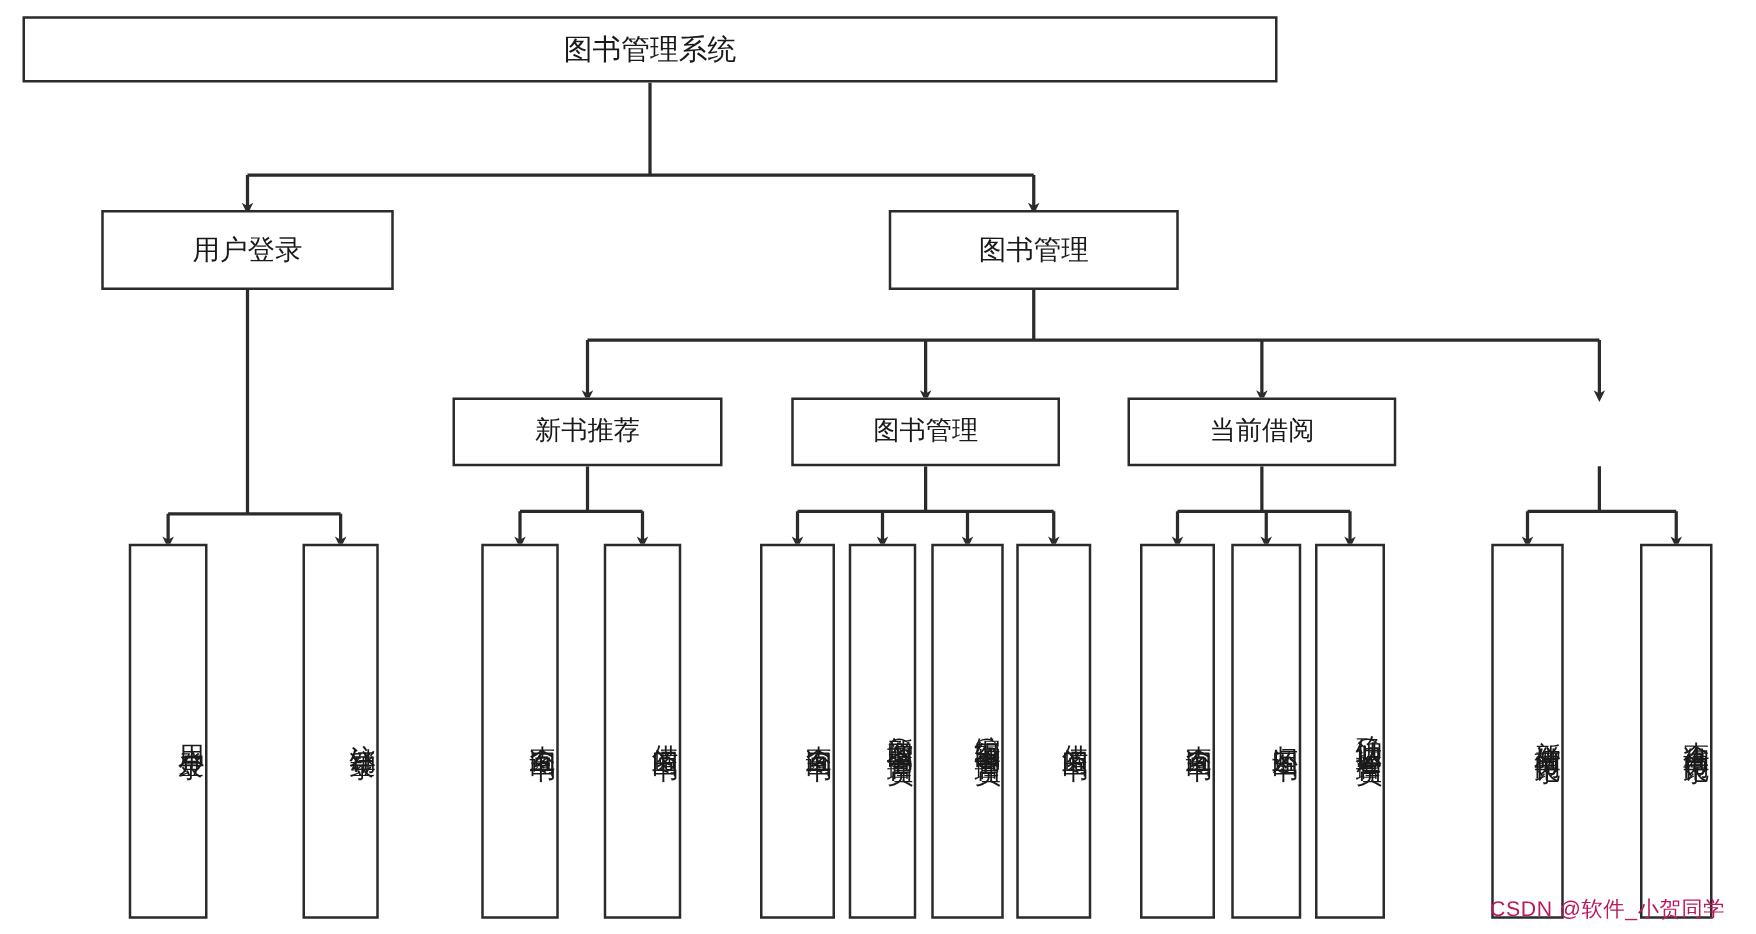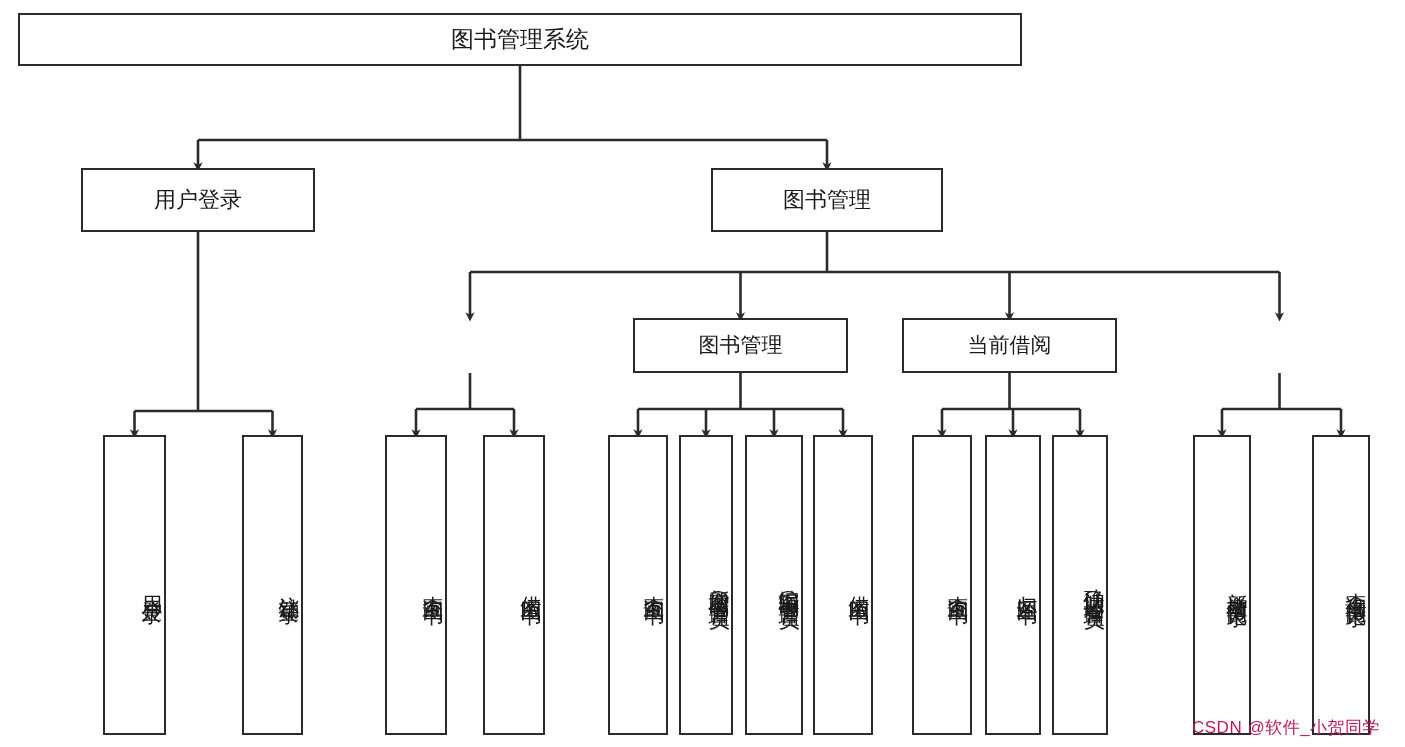--- a/index.html
+++ b/index.html
@@ -112,20 +112,21 @@
         <path d="M1222,409 L1222,434" marker-end="url(#arrow)"></path>
         <path d="M1341,409 L1341,434" marker-end="url(#arrow)"></path>
       </g>
   </svg>
 
   <div class="node root" style="left: 18px; top: 13px; width: 1004px; height: 53px;">图书管理系统</div>
 
   <div class="node lvl2" style="left: 81px; top: 168px; width: 234px; height: 64px;">用户登录</div>
   <div class="node lvl2" style="left: 711px; top: 168px; width: 232px; height: 64px;">图书管理</div>
 
+  <div class="node lvl3" style="left: 362px; top: 318px; width: 216px; height: 55px;">新书推荐</div>
   <div class="node lvl3" style="left: 633px; top: 318px; width: 215px; height: 55px;">图书管理</div>
   <div class="node lvl3" style="left: 902px; top: 318px; width: 215px; height: 55px;">当前借阅</div>
 
   <div class="node leaf" style="left: 103px; top: 435px; width: 63px; height: 300px;">
       <span class="vtext">用户登录</span>
     </div>
   <div class="node leaf" style="left: 242px; top: 435px; width: 61px; height: 300px;">
       <span class="vtext">注销登录</span>
     </div>
   <div class="node leaf" style="left: 385px; top: 435px; width: 62px; height: 300px;">

